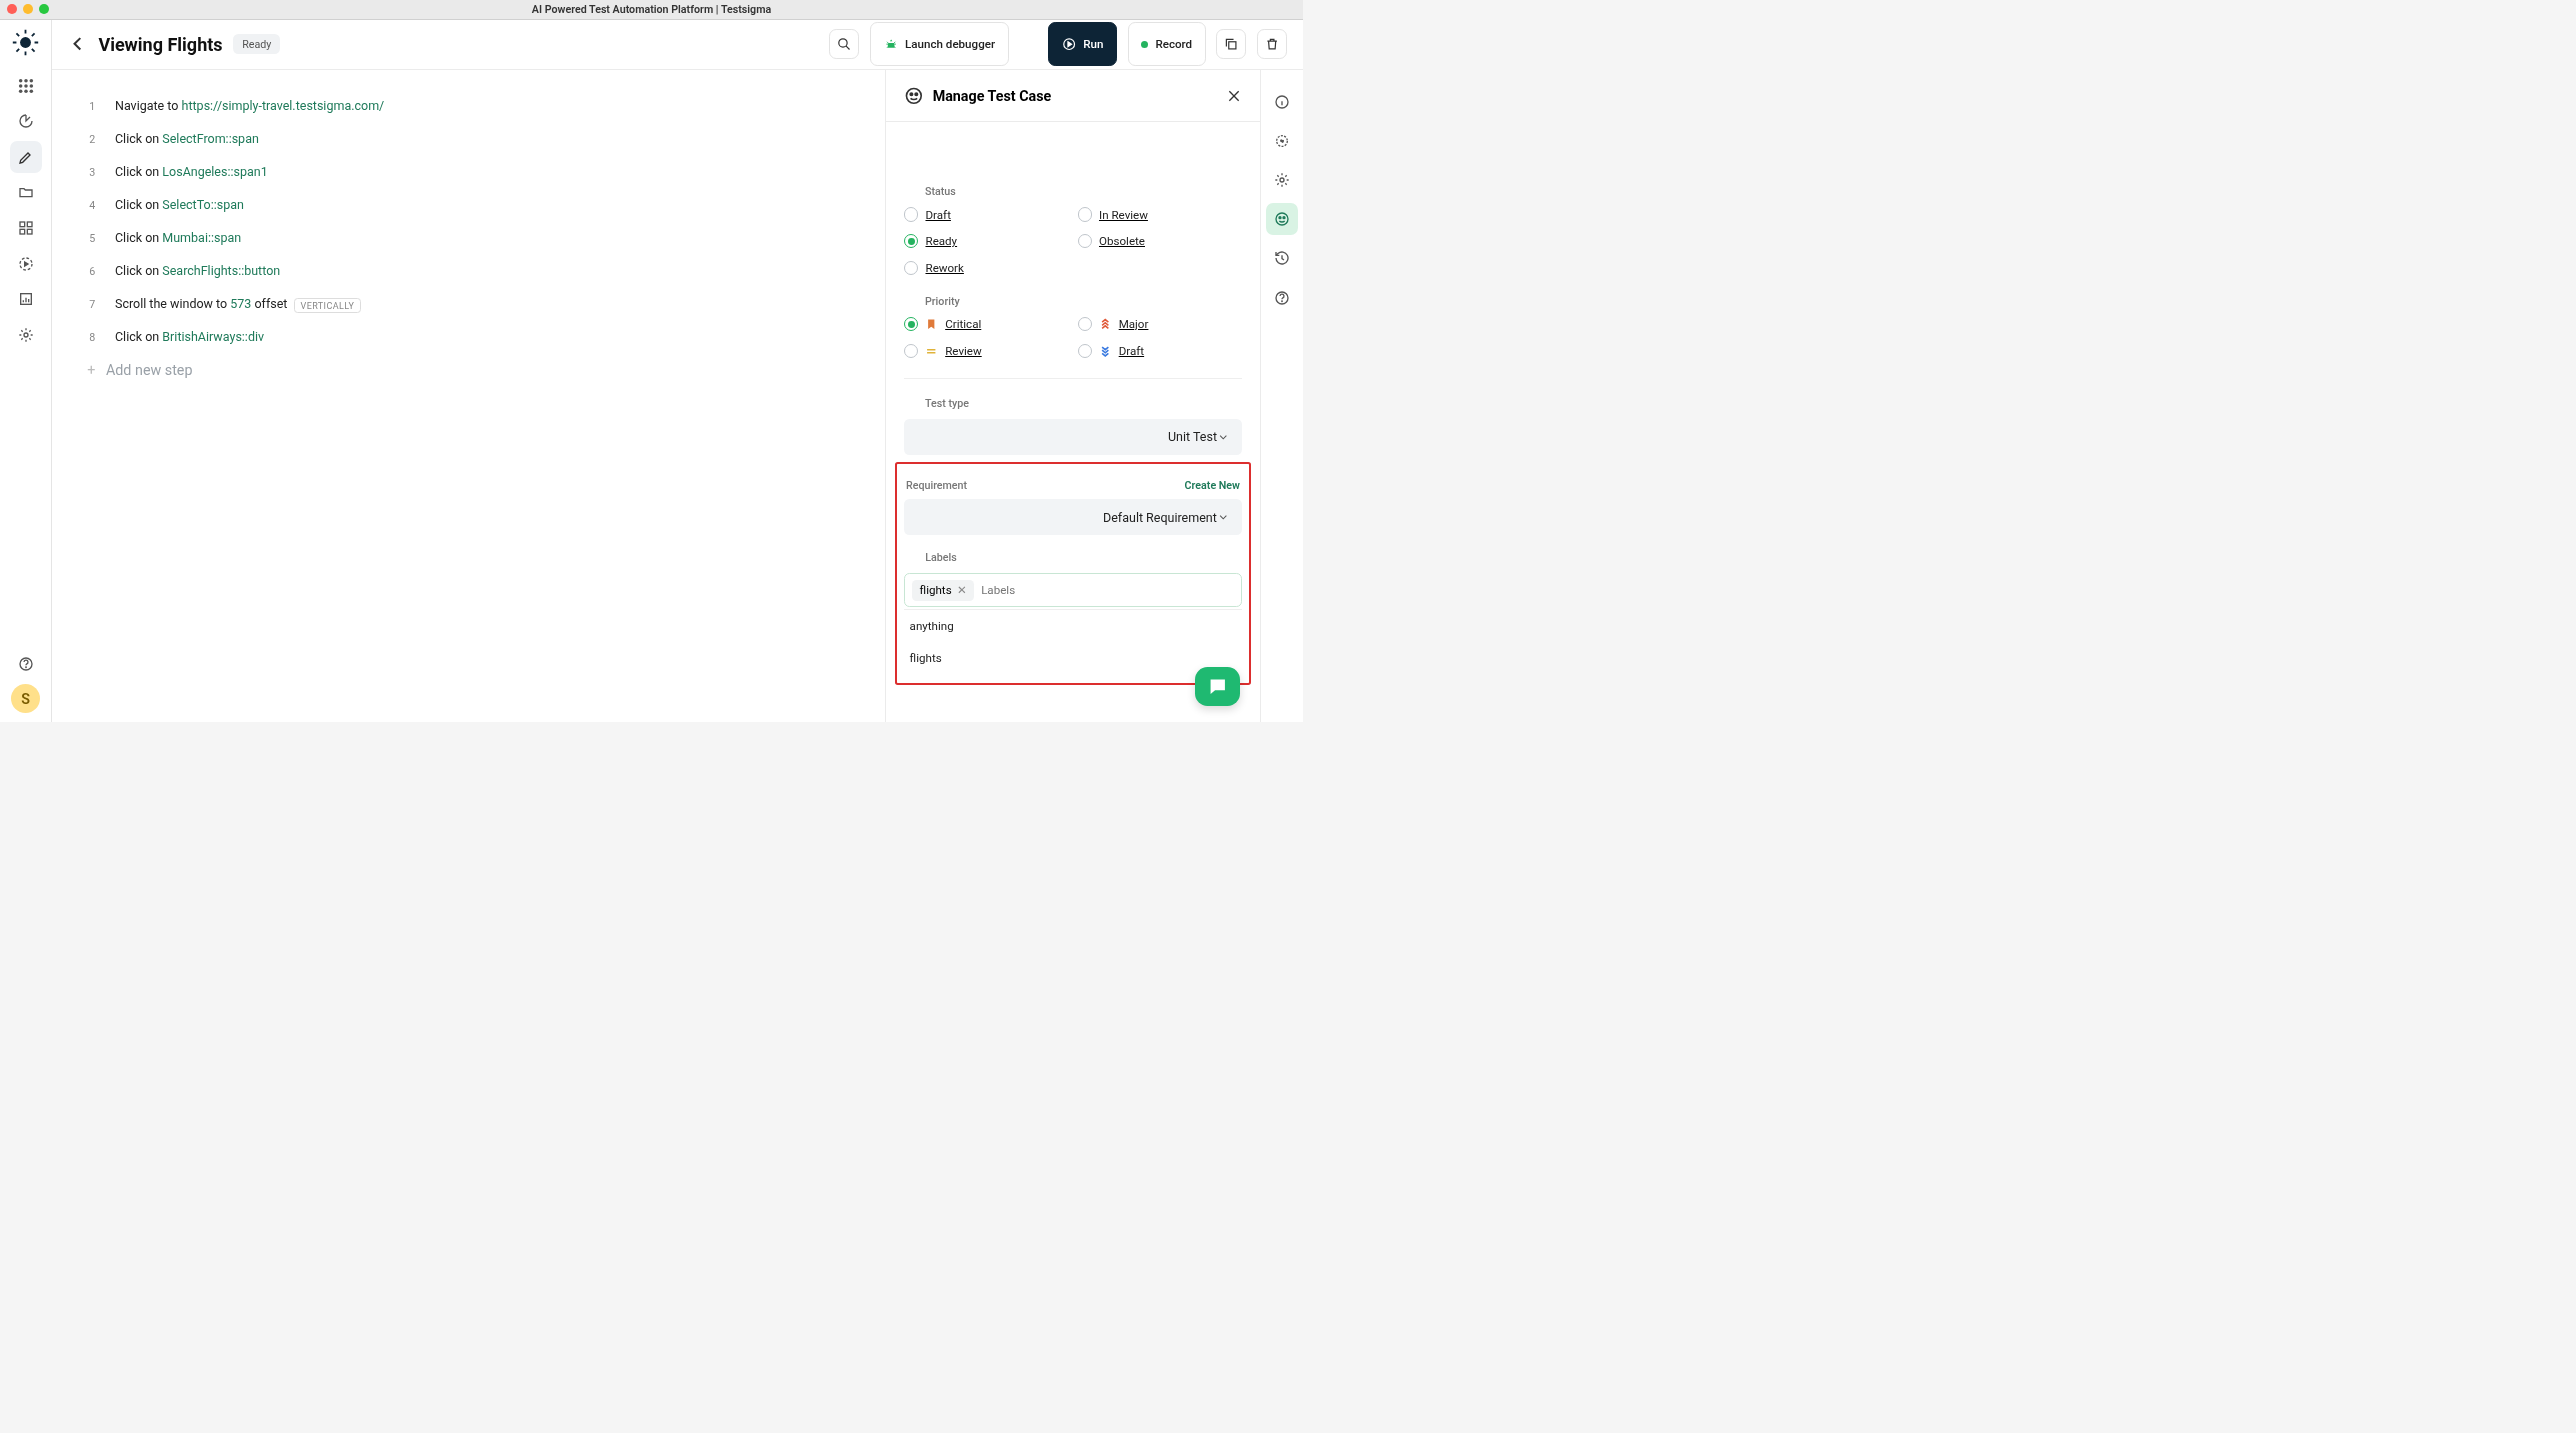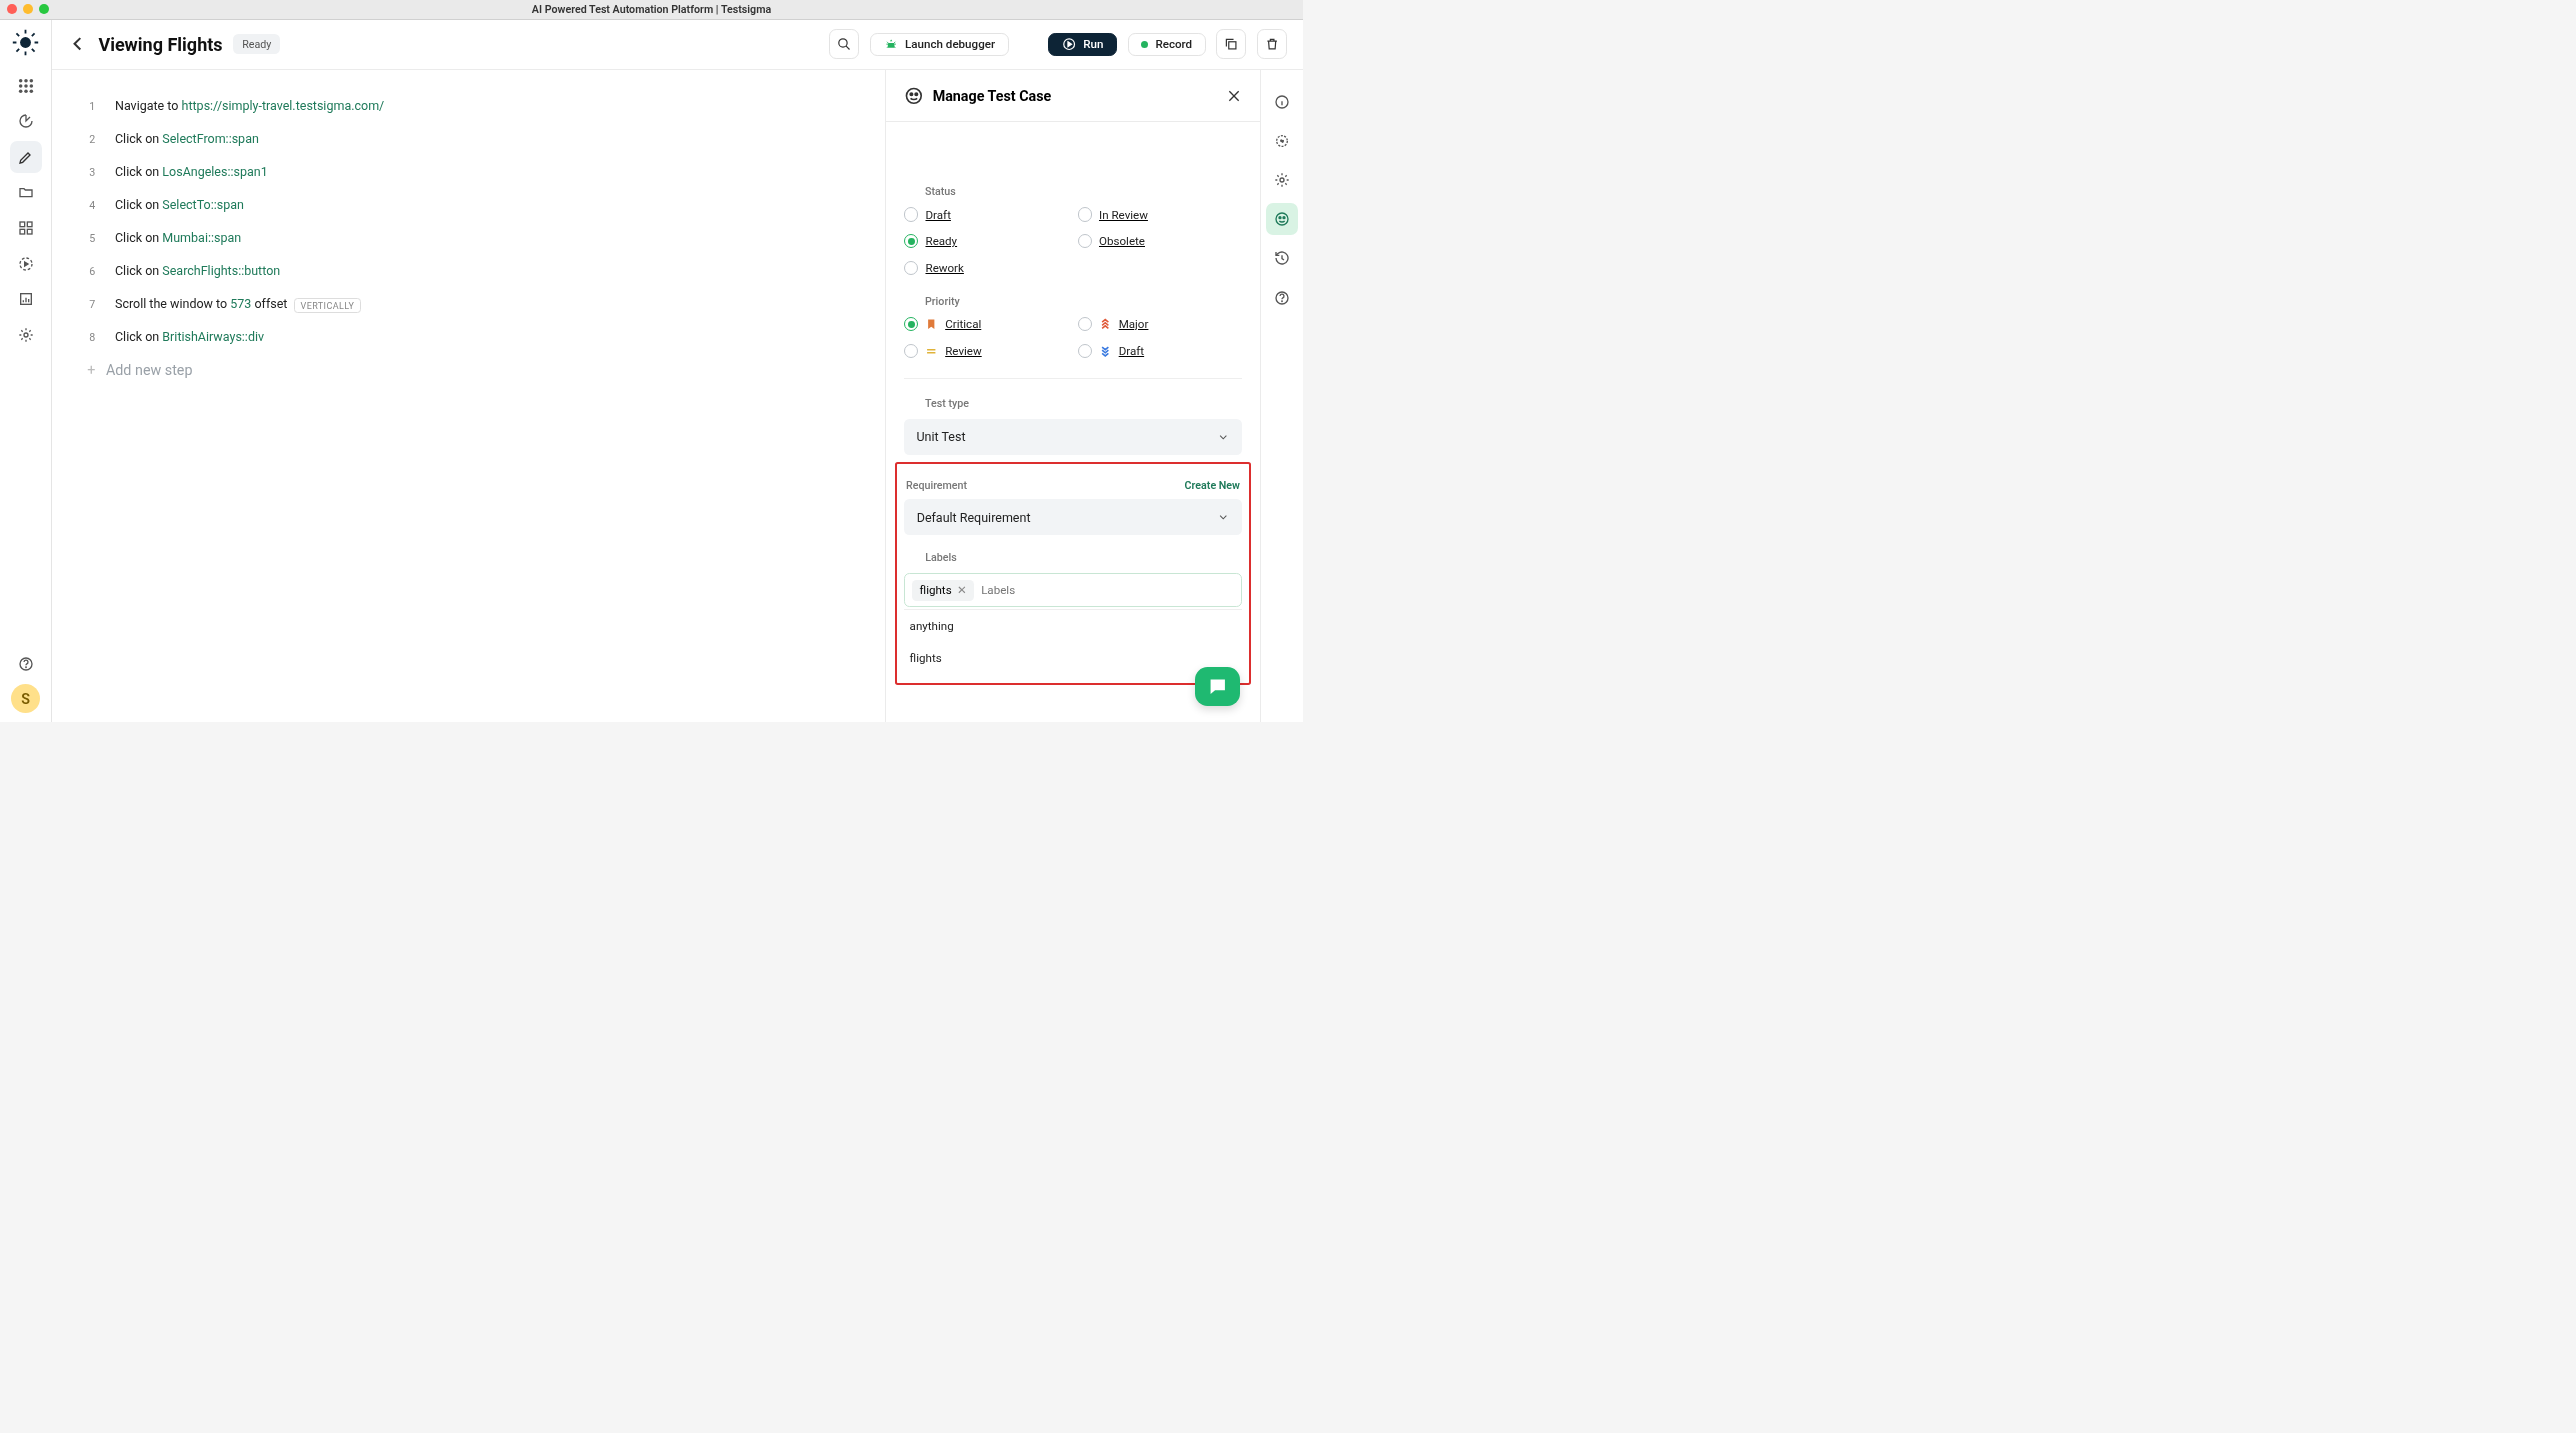--- a/index.html
+++ b/index.html
@@ -17,21 +17,21 @@
   .side-item.active { background:#eef1f4;}
   .side-spacer { flex:1;}
   .avatar { width:29px; height:29px; border-radius:50%; background:#ffe08a; color:#7a5c00; display:flex;align-items:center;justify-content:center;font-weight:600; margin-bottom:9px;}
   .main { flex:1; display:flex; flex-direction:column; min-width:0;}
   .topbar { height:50px; border-bottom:0.9px solid #ebebeb; display:flex; align-items:center; padding:0 16px; gap:10.7px;}
   .back { width:19.7px; height:19.7px; cursor:pointer; color:#333;}
   .page-title { font-size:18px; font-weight:700; color:#111;}
   .pill { background:#f0f2f4; color:#555; font-size:10.7px; padding:3.6px 9px; border-radius:5.4px;}
   .tb-spacer { flex:1;}
   .tb-icon-btn { width:30px; height:30px; border:0.9px solid #e3e3e3; border-radius:7.2px; display:flex; align-items:center; justify-content:center; cursor:pointer; color:#333;}
-  .tb-btn { height:23px; padding:0 12.5px; border-radius:7.2px; display:flex; align-items:center; gap:7.2px; font-size:11.6px; cursor:pointer; border:0.9px solid #e3e3e3; background:#fff; color:#222; font-weight:500;}
+  .tb-btn { height:44px; padding:0 12.5px; border-radius:7.2px; display:flex; align-items:center; gap:7.2px; font-size:11.6px; cursor:pointer; border:0.9px solid #e3e3e3; background:#fff; color:#222; font-weight:500;}
   .tb-btn.primary { background:#0d2436; color:#fff; border-color:#0d2436;margin-left:29px;}
   .dot-green { width:7.2px;height:7.2px;border-radius:50%;background:#24b35f;display:inline-block;}
   .content { flex:1; display:flex; overflow:hidden;}
   .steps { flex:1; padding:19.7px 29px; overflow:auto;}
   .step { display:flex; gap:19.7px; align-items:baseline; padding:9px 0; font-size:12.5px;}
   .step .num { width:14.3px; text-align:right; color:#888; font-size:10.7px;}
   .step .txt { color:#222;}
   .step .link { color:#1f7a5a;}
   .badge-small { font-size:9px; letter-spacing:0.4px; color:#888; padding:1.8px 5.4px; border:0.9px solid #ddd; border-radius:3.6px; margin-left:3.6px;}
   .add-step { color:#9aa1a8; display:flex; align-items:center; gap:10.7px; padding:9px 0;}
@@ -43,21 +43,21 @@
   .panel-header .close { margin-left:auto; cursor:pointer; color:#333;}
   .panel-body { padding:16px 18px; overflow:auto;}
   .section-label { font-size:10.7px; color:#777; margin-bottom:9px; font-weight:500;margin-left:21px;}
   .radio-grid { display:grid; grid-template-columns:repeat(2,1fr); gap:12.5px 9px; margin-bottom:19.7px;text-decoration:underline;}
   .radio-item { display:flex; align-items:center; gap:7.2px; font-size:11.6px; color:#222; cursor:pointer;}
   .radio { width:14.3px;height:14.3px;border-radius:50%; border:1.8px solid #bfc5cb; display:inline-block; position:relative;}
   .radio.checked { border-color:#24b35f;}
   .radio.checked::after { content:""; position:absolute; inset:2.7px; border-radius:50%; background:#24b35f;}
   .prio-icon { width:12.5px; height:12.5px; display:inline-flex; align-items:center; justify-content:center;}
   .divider { border:none; border-top:0.9px solid #eee; margin:7.2px 0 18px;}
-  .select { width:100%; background:#f2f4f6; border-radius:5.4px; padding:10.7px 12.5px; display:flex; align-items:center; justify-content:space-between; font-size:12.5px; color:#222; cursor:pointer;}
+  .select { width:100%; background:#f2f4f6; border-radius:5.4px; padding:10.7px 12.5px; display:flex; align-items:center; justify-content:flex-end; font-size:12.5px; color:#222; cursor:pointer;}
   .highlight-box { border:2.7px solid #dc2e2e; border-radius:2.7px; padding:9px 7.2px; margin-top:7.2px; margin-left:-9px; margin-right:-9px;}
   .row-between { display:flex; align-items:center; justify-content:space-between;}
   .create-link { color:#1f7a5a; font-size:10.7px; font-weight:600; cursor:pointer;}
   .chips { margin-top:7.2px; border:0.9px solid #c8e6d4; border-radius:5.4px; padding:5.4px 7.2px; display:flex; align-items:center; gap:7.2px;}
   .chip { background:#f1f3f4; border-radius:4.5px; padding:3.6px 7.2px; font-size:11.6px; display:flex; align-items:center; gap:5.4px;}
   .chip .x { color:#888; cursor:pointer;}
   .chips input { border:none; outline:none; font-size:11.6px; flex:1; background:transparent;}
   .dropdown { margin-top:1.8px; border-top:0.9px solid #eee;}
   .dd-item { padding:9px 5.4px; font-size:11.6px; color:#222; cursor:pointer;}
 

